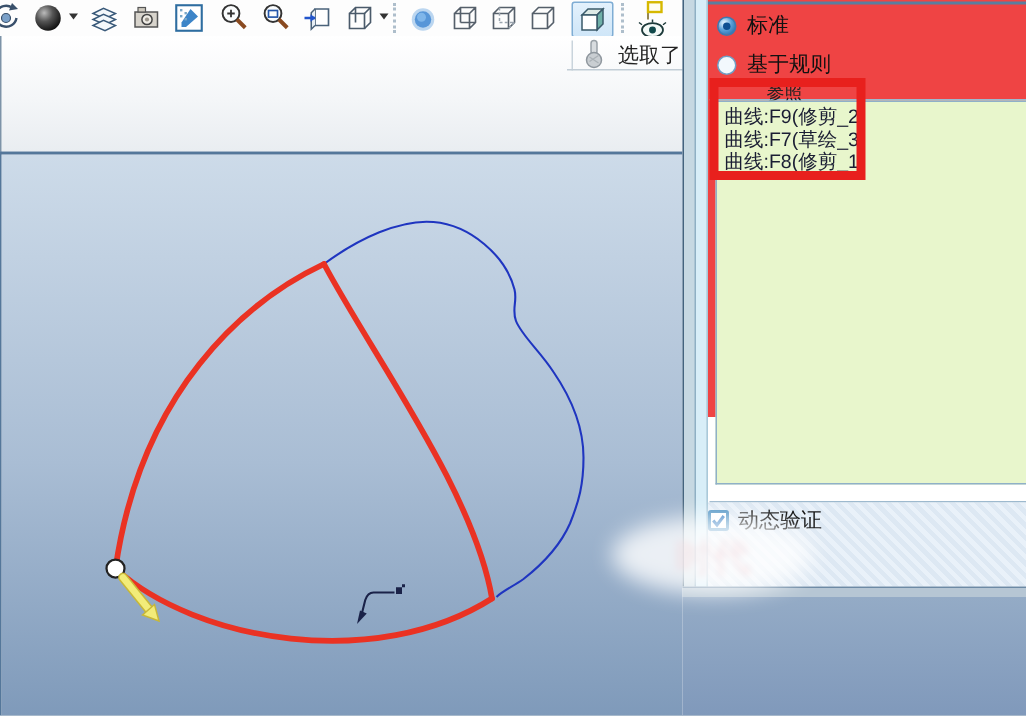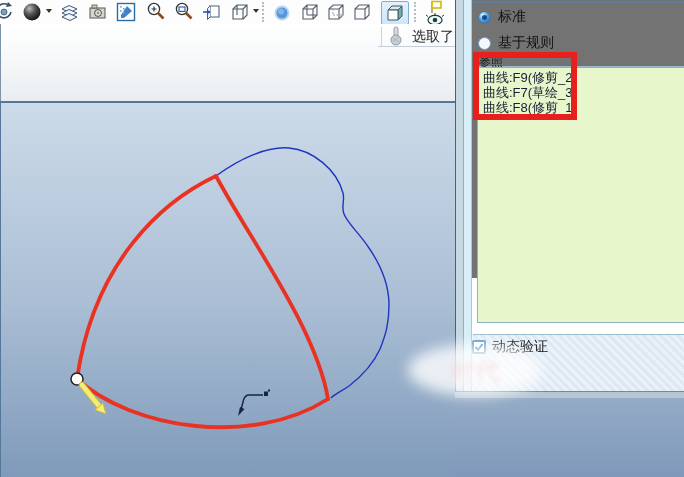--- a/index.html
+++ b/index.html
@@ -26,30 +26,30 @@
      background:linear-gradient(#cddbe9, #a9bdd4 55%, #7f9aba);}
 
   
   .splitter{position:absolute;left:455px;top:0;width:17px;height:391px;background:#c6d8e2;}
   .splitter .d1{position:absolute;left:0;top:0;width:1px;height:100%;background:#44637e;}
   .splitter .d2{position:absolute;left:8px;top:0;width:1px;height:100%;background:#8fb0c4;}
   .splitter .cyan{position:absolute;left:9px;top:0;width:7px;height:100%;background:#d8eef8;}
   .splitter .d3{position:absolute;left:16px;top:0;width:1px;height:100%;background:#a9c9da;}
 
   
-  .side-panel{position:absolute;left:472px;top:0;width:212px;height:278px;background:#737373;}
+  .side-panel{position:absolute;left:472px;top:0;width:212px;height:278px;background:#ef4444;}
   .panel-topline{position:absolute;left:0;top:1px;width:100%;height:2px;background:#5b7e9e;}
   .radio-row{position:absolute;left:6px;display:flex;align-items:center;height:16px;}
   .radio{width:13px;height:13px;border-radius:50%;box-sizing:border-box;border:1px solid #6f9ec4;background:#f2f8fd;position:relative;flex:0 0 auto;}
   .radio.sel{border:1px solid #3c7ab0;background:radial-gradient(circle at 35% 30%, #cfe8fa 10%, #5aa0d8 45%, #1d5f9e);}
   .radio.sel::after{content:"";position:absolute;left:3px;top:3px;width:5px;height:5px;border-radius:50%;background:#0e4f92;}
   .radio-label{font-size:14px;color:#111;margin-left:7px;white-space:nowrap;}
 
   .groupbox-topline{position:absolute;left:1px;top:66px;width:211px;height:1px;background:#9db9ce;}
-  .groupbox-label{position:absolute;left:7px;top:54px;font-size:12px;color:#222;background:transparent;}
+  .groupbox-label{position:absolute;left:7px;top:54px;font-size:12px;color:#222;background:transparent;padding-left:32px;}
   .listbox{position:absolute;left:5px;top:67px;width:212px;height:256px;background:#e8f6cc;
      border:1px solid #8fb0c8;border-right:none;box-sizing:border-box;overflow:hidden;}
   .list-item{font-size:13px;color:#1a1d33;line-height:15px;padding-left:5px;white-space:nowrap;}
   .listbox .list-item:first-child{margin-top:2px;}
   .groupbox-bottomline{position:absolute;left:1px;top:334px;width:211px;height:1px;background:#9db9ce;}
 
   .below-group{position:absolute;left:0;top:335px;width:212px;height:56px;
      background:repeating-linear-gradient(45deg,#e9f1f9 0 3px,#dde8f3 3px 6px);}
   .checkbox-row{position:absolute;left:0px;top:3px;display:flex;align-items:center;justify-content:space-between;}
   .checkbox{width:14px;height:14px;box-sizing:border-box;border:2px solid #4a90c2;background:#fff;border-radius:2px;

